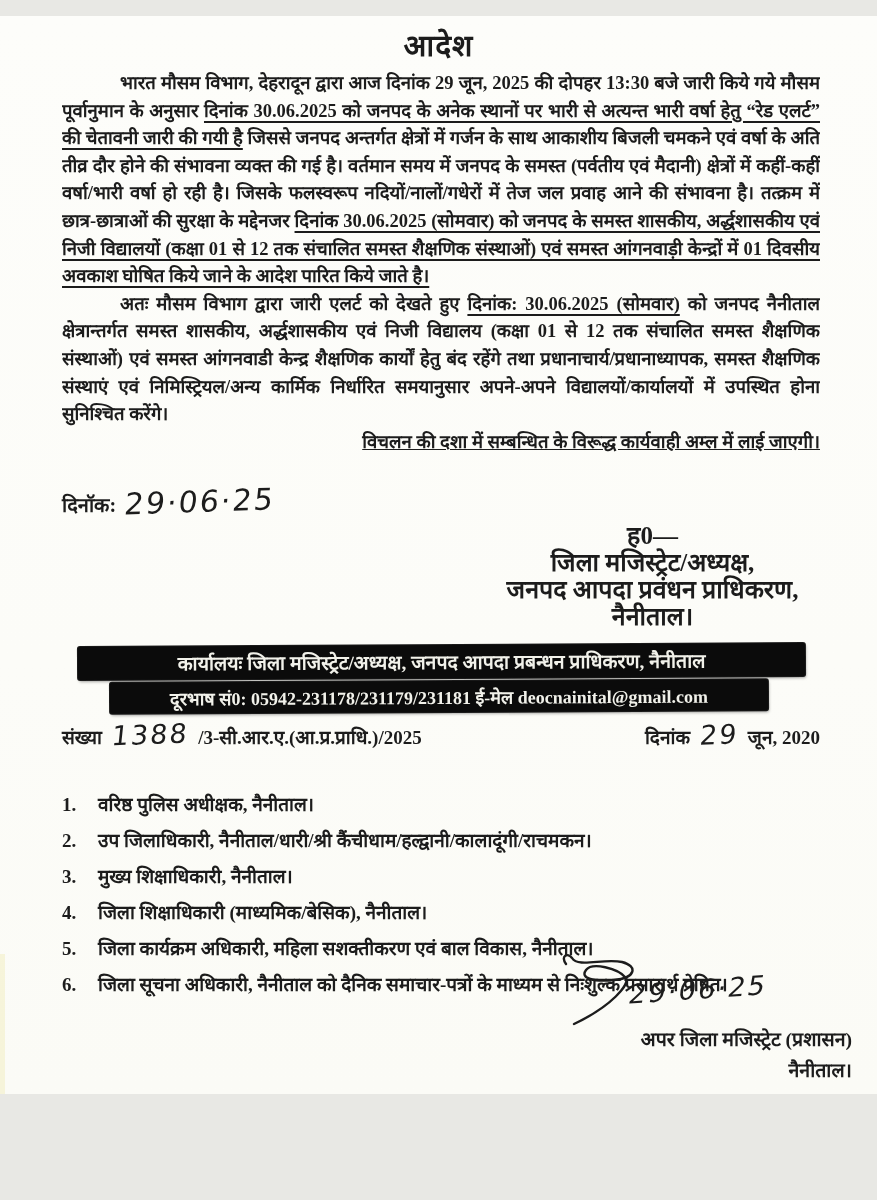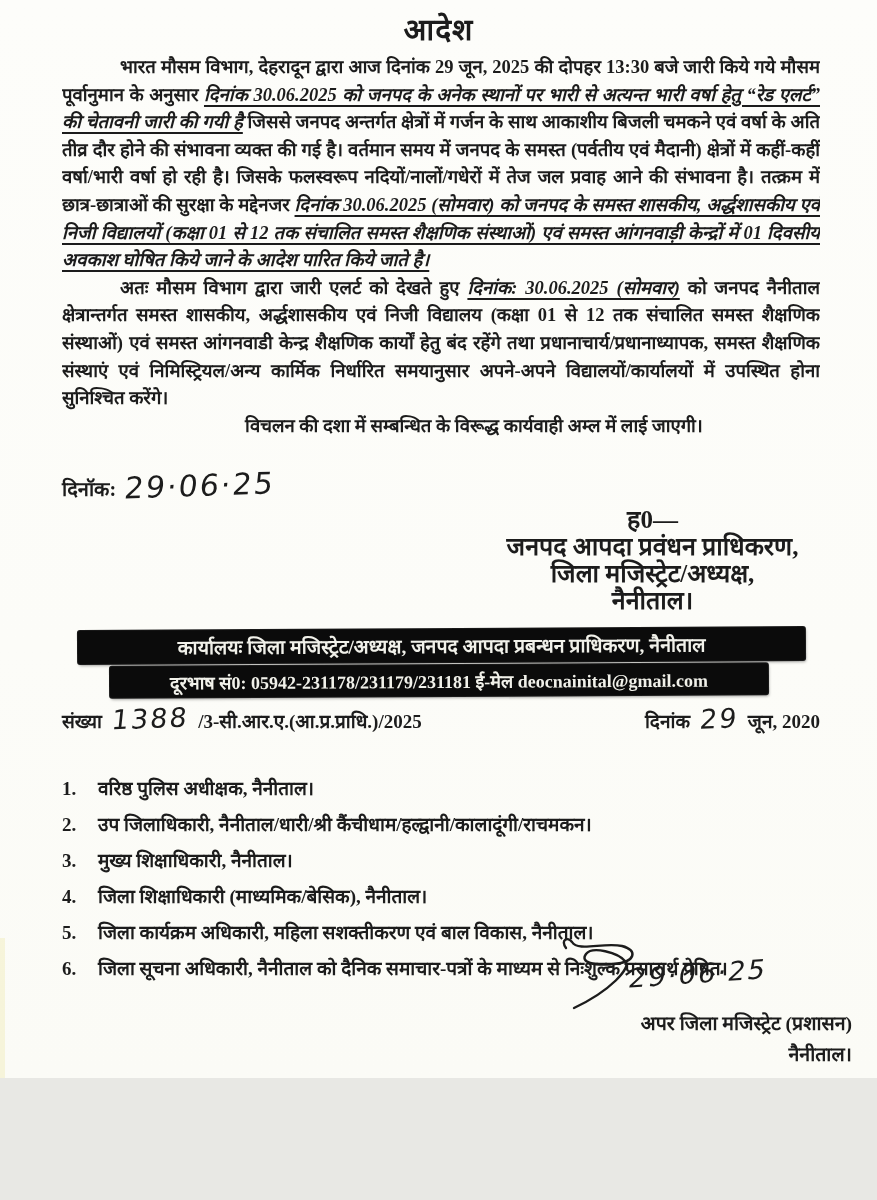--- a/index.html
+++ b/index.html
@@ -1,30 +1,30 @@
 <!DOCTYPE html>
 <html lang="hi"><head>
 <meta charset="utf-8">
 <style>
   html,body{margin:0;padding:0;background:#e8e8e4;}
   .page{
     position:relative;
     width:877px;height:1078px;
-    margin:0 auto;
+    margin:16px auto;
     background:linear-gradient(180deg,#fdfdfa 0%,#fcfcf8 60%,#fbfbf6 100%);
     overflow:hidden;
     font-family:"Liberation Serif","DejaVu Serif",serif;
     color:#1c1c1c;
   }
   .page::after{content:"";position:absolute;left:0;bottom:0;width:5px;height:140px;background:#f3eec2;opacity:.55;}
   .doc-title{position:absolute;top:8px;left:0;width:100%;text-align:center;font-size:30px;font-weight:700;letter-spacing:1px;}
   .paras{position:absolute;top:54px;left:62px;width:758px;height:414px;overflow:hidden;}
   .para{margin:0;font-size:18.5px;line-height:27.6px;font-weight:700;text-align:justify;text-indent:58px;}
-  .para.noj{text-align:center;text-indent:66px;}
-  .u{text-decoration:underline;text-decoration-thickness:1.8px;text-underline-offset:3.5px;font-style:italic;}
+  .para.noj{text-align:right;text-indent:66px;text-decoration:underline;}
+  .u{text-decoration:underline;text-decoration-thickness:1.8px;text-underline-offset:3.5px;}
   .hand{font-family:"DejaVu Sans",sans-serif;font-weight:400;display:inline-block;transform:skewX(-8deg) rotate(-2deg);letter-spacing:2px;}
   .date-issued{position:absolute;top:468px;left:62px;font-size:20px;font-weight:700;}
   .date-issued .hand{font-size:30px;margin-left:4px;}
   .sign-top{position:absolute;top:506px;left:480px;width:345px;text-align:center;font-size:25px;font-weight:700;line-height:27px;}
   .banner{position:absolute;background:#0b0b0b;color:#f1f1ea;display:flex;align-items:center;justify-content:center;font-weight:700;box-shadow:0 0 0 1px #1a1a1a,1px 2px 3px rgba(0,0,0,.35);border-radius:2px;}
   .banner-1{top:629px;left:78px;width:727px;height:33px;font-size:19.5px;transform:rotate(-.3deg);}
   .banner-2{top:665px;left:110px;width:658px;height:31px;font-size:18px;transform:rotate(-.3deg);}
   .ref-row{position:absolute;top:703px;left:62px;width:758px;display:flex;justify-content:space-between;align-items:flex-end;font-size:19px;font-weight:700;}
   .ref-row .hand{font-size:27px;margin:0 5px;}
   .pratilipi{position:absolute;top:743px;left:128px;font-size:19px;font-weight:700;}
@@ -52,22 +52,22 @@
     <p class="para noj">विचलन की दशा में सम्बन्धित के विरूद्ध कार्यवाही अम्ल में लाई जाएगी।</p>
   </div>
 
   <div class="date-issued">
     <span>दिनॉक:</span>
     <span class="hand">29·06·25</span>
   </div>
 
   <div class="sign-top">
     <div>ह0—</div>
+    <div>जिला मजिस्ट्रेट/अध्यक्ष,</div>
     <div>जनपद आपदा प्रवंधन प्राधिकरण,</div>
-    <div>जिला मजिस्ट्रेट/अध्यक्ष,</div>
     <div>नैनीताल।</div>
   </div>
 
   <div class="banner banner-1">कार्यालयः जिला मजिस्ट्रेट/अध्यक्ष, जनपद आपदा प्रबन्धन प्राधिकरण, नैनीताल</div>
   <div class="banner banner-2">दूरभाष सं0: 05942-231178/231179/231181 ई-मेल deocnainital@gmail.com</div>
 
   <div class="ref-row">
     <div>
       <span>संख्या</span>
       <span class="hand">1388</span>

